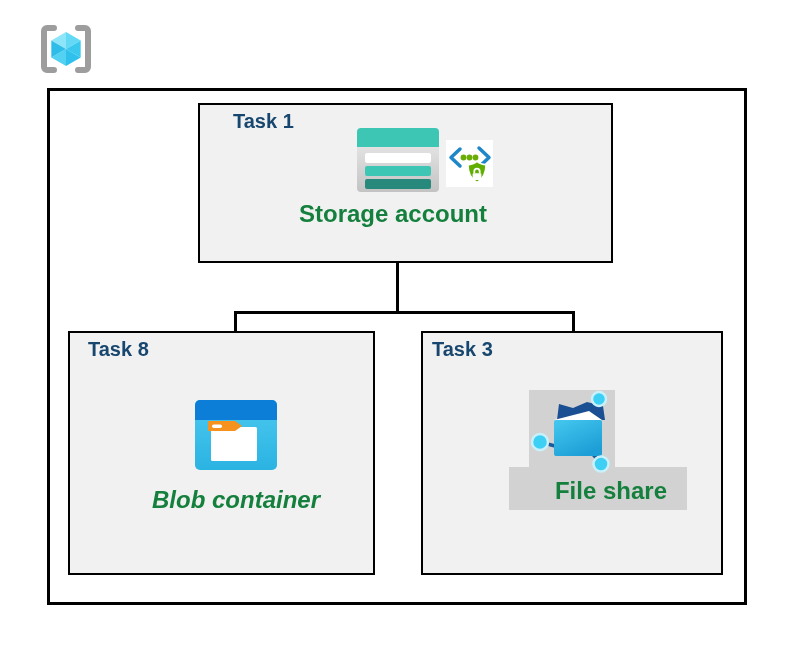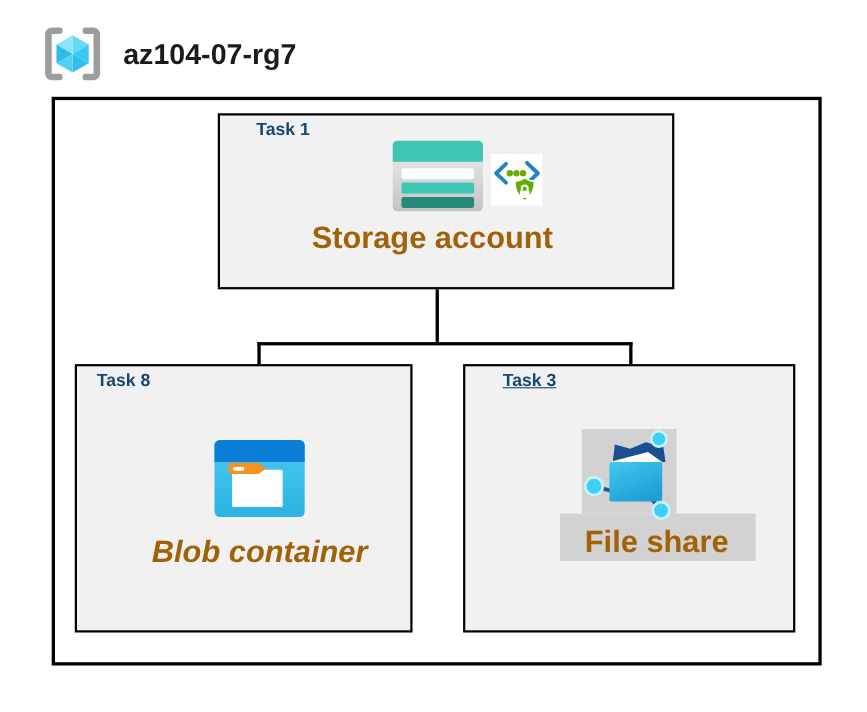--- a/index.html
+++ b/index.html
@@ -10,25 +10,25 @@
   .abs{position:absolute;}
   .outer-box{
     position:absolute;left:47px;top:88px;width:700px;height:517px;
     background:#fff;border:3px solid #000;box-sizing:border-box;
   }
   .task-box{
     position:absolute;background:#f1f1f1;border:2.5px solid #000;
     box-sizing:border-box;
   }
   .task-label{
-    position:absolute;font-weight:bold;font-size:16px;color:#17466e;
+    position:absolute;font-weight:bold;font-size:20px;color:#17466e;
     white-space:nowrap;line-height:1.15;
   }
   .caption{
-    position:absolute;font-weight:bold;font-size:28px;color:#a16207;
+    position:absolute;font-weight:bold;font-size:24px;color:#15803d;
     text-align:center;white-space:nowrap;line-height:1.15;
   }
   .rg-title{
     position:absolute;left:112px;top:34px;font-weight:bold;font-size:26px;
     color:#1b1b1b;white-space:nowrap;
   }
   .line{position:absolute;background:#000;}
   .hl-bg{position:absolute;background:#d2d2d2;}
   svg{display:block;overflow:visible;}
 </style>
@@ -42,21 +42,20 @@
       <path d="M18,5 H11 a3,3 0 0 0 -3,3 v36 a3,3 0 0 0 3,3 h7" stroke="#9d9d9d" stroke-width="6" fill="none" stroke-linecap="round"></path>
       <path d="M42,5 h7 a3,3 0 0 1 3,3 v36 a3,3 0 0 1 -3,3 h-7" stroke="#9d9d9d" stroke-width="6" fill="none" stroke-linecap="round"></path>
       <polygon points="15.3,17.5 30,9 30,26" fill="#8ce5f9"></polygon>
       <polygon points="30,9 44.7,17.5 30,26" fill="#64d9f5"></polygon>
       <polygon points="44.7,17.5 44.7,34.5 30,26" fill="#3bc8ef"></polygon>
       <polygon points="44.7,34.5 30,43 30,26" fill="#2fc0eb"></polygon>
       <polygon points="30,43 15.3,34.5 30,26" fill="#53d1f2"></polygon>
       <polygon points="15.3,34.5 15.3,17.5 30,26" fill="#2ebde8"></polygon>
     </svg>
   </div>
-  <div class="rg-title">az104-07-rg7</div>
 
   <div class="outer-box"></div>
 
   <div class="line" style="left:396px;top:233px;width:3px;height:80px;"></div>
   <div class="line" style="left:234px;top:311px;width:341px;height:3px;"></div>
   <div class="line" style="left:234px;top:311px;width:3px;height:89px;"></div>
   <div class="line" style="left:572px;top:311px;width:3px;height:81px;"></div>
 
   <div class="task-box" style="left:198px;top:103px;width:415px;height:160px;"></div>
   <div class="task-label" style="left:233px;top:110px;">Task 1</div>
@@ -108,21 +107,21 @@
       <path d="M5,0 h72 a5,5 0 0 1 5,5 v15 H0 V5 a5,5 0 0 1 5,-5 z" fill="#0d7ed8"></path>
       <rect x="16" y="27" width="46" height="34" rx="1.5" fill="#ffffff"></rect>
       <path d="M13,21 h27 l7,5 -7,5 h-27 z" fill="#f6921e"></path>
       <rect x="17" y="24.5" width="10" height="3.5" rx="1.7" fill="#ffffff"></rect>
     </svg>
   </div>
 
   <div class="caption" style="left:96px;top:486px;width:280px;font-style:italic;">Blob container</div>
 
   <div class="task-box" style="left:421px;top:331px;width:302px;height:244px;"></div>
-  <div class="task-label" style="left:457px;top:338px;text-decoration:underline;">Task 3</div>
+  <div class="task-label" style="left:432px;top:338px;">Task 3</div>
 
   <div class="hl-bg" style="left:529px;top:390px;width:86px;height:77px;"></div>
   <div class="hl-bg" style="left:509px;top:467px;width:178px;height:43px;"></div>
 
   <div class="abs" style="left:529px;top:390px;width:86px;height:77px;">
     <svg width="86" height="77" viewBox="0 0 86 77">
       <defs>
         <linearGradient id="fsg" x1="0" y1="0" x2="0.6" y2="1">
           <stop offset="0" stop-color="#45c8ef"></stop>
             <stop offset="1" stop-color="#1d9ed6"></stop>
@@ -133,15 +132,15 @@
       <line x1="62" y1="62" x2="72" y2="74" stroke="#1c5a99" stroke-width="3.5"></line>
       <path d="M28,30 L30,14 L44,18 L58,12 L74,16 L76,30 z" fill="#1b4f93"></path>
       <polygon points="25,30 60,21 73,30" fill="#ffffff"></polygon>
       <rect x="25" y="30" width="48" height="36" rx="2" fill="url(#fsg)"></rect>
       <circle cx="70" cy="9" r="7" fill="#3ecff5" stroke="#c9f1fb" stroke-width="2.5"></circle>
       <circle cx="11" cy="52" r="8" fill="#3ecff5" stroke="#c9f1fb" stroke-width="2.5"></circle>
       <circle cx="72" cy="74" r="7.5" fill="#3ecff5" stroke="#c9f1fb" stroke-width="2.5"></circle>
     </svg>
   </div>
 
-  <div class="caption" style="left:527px;top:477px;width:140px;text-align:center;">File share</div>
+  <div class="caption" style="left:527px;top:477px;width:140px;text-align:right;">File share</div>
 
 </div>
 
 </body></html>

